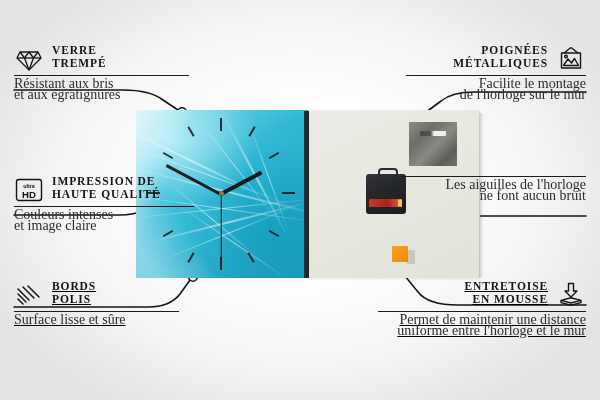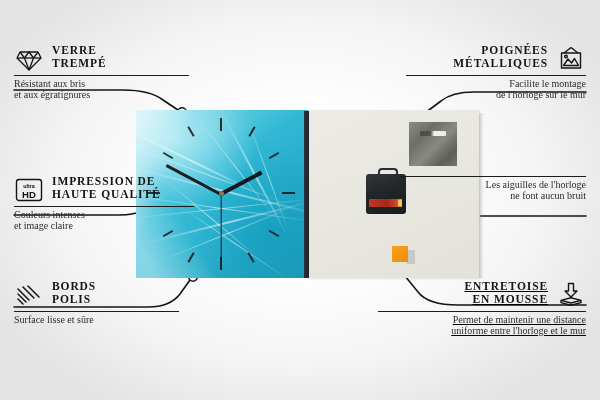--- a/index.html
+++ b/index.html
@@ -217,21 +217,21 @@
     text-transform: uppercase;
   }
   .feature-rule {
     height: 1px;
     background: #1c1c1c;
     margin-top: 3px;
     margin-bottom: 3px;
   }
   .feature-desc {
     font-family: "Liberation Serif", serif;
-    font-size: 10px;
+    font-size: 14px;
     line-height: 10.5px;
     color: #2b2b2b;
   }
 </style>
 </head>
 <body>
 
 <div id="infographic">
 
   <svg id="connectors" viewBox="0 0 600 400">
@@ -348,21 +348,21 @@
         <span>HAUTE QUALITÉ</span>
       </span>
     </div>
     <div class="feature-rule"></div>
     <div class="feature-desc">
       <span>Couleurs intenses</span><br>
       <span>et image claire</span>
     </div>
   </div>
 
-  <div class="feature left" style="left:14px; top:278px; width:165px;">
+  <div class="feature left" style="left:14px; top:278px; width:165px;text-decoration:underline;">
     <div class="feature-head">
       <span class="feature-icon">
         <svg width="28" height="24" viewBox="0 0 28 24" stroke="#141414" stroke-width="1.5" fill="none" stroke-linecap="round">
           <path d="M4 4 L18 4 L4 18 Z" fill="none" stroke="none"></path>
           <path d="M3 5 L14 16"></path>
           <path d="M3 10 L11 18"></path>
           <path d="M3 15 L8 20"></path>
           <path d="M8 3 L19 14"></path>
           <path d="M13 2 L24 13"></path>
         </svg>

